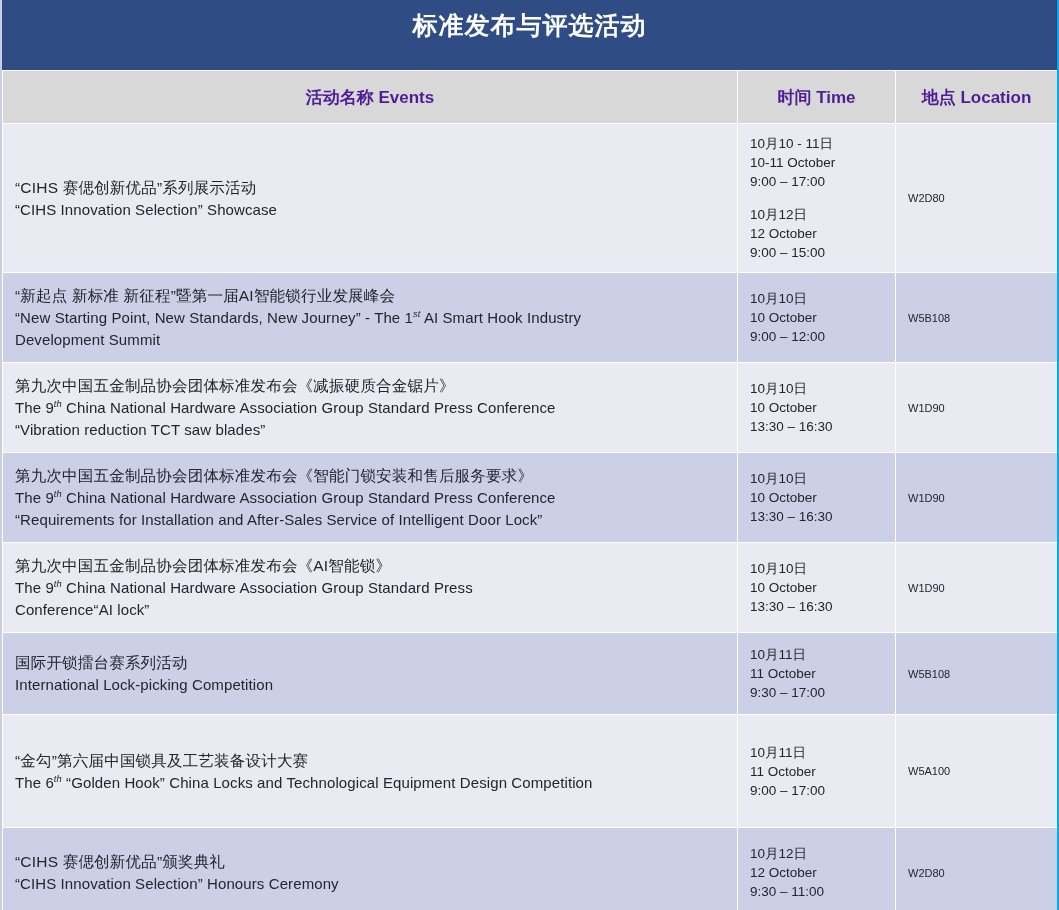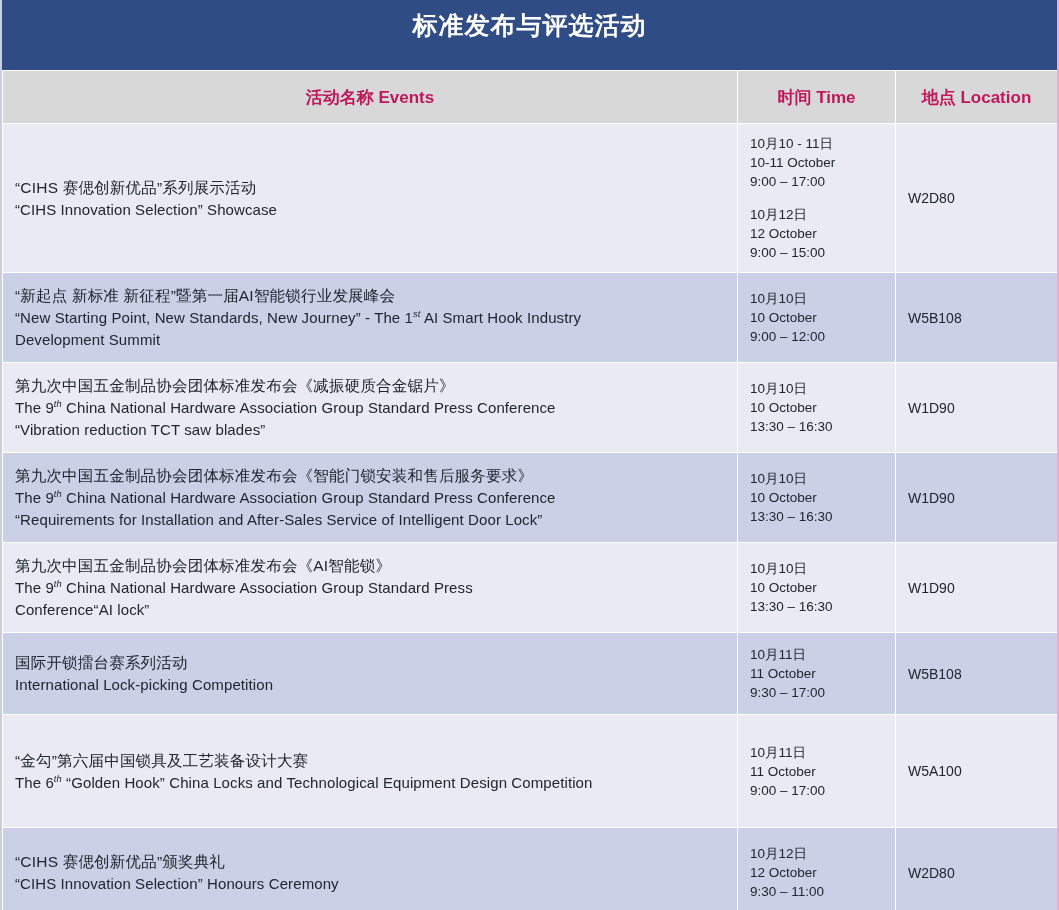--- a/index.html
+++ b/index.html
@@ -13,21 +13,21 @@
     font-family: "Liberation Sans", sans-serif;
     color: #1f2430;
     -webkit-font-smoothing: antialiased;
   }
   .page {
     width: 1059px;
     height: 910px;
     position: relative;
     overflow: hidden;
     border-left: 2px solid #c9cee0;
-    border-right: 2px solid #f9a8d4;
+    border-right: 2px solid #0ea5e9;
     box-sizing: border-box;
   }
   
   .banner {
     background: #2f4d84;
     color: #ffffff;
     text-align: center;
     padding: 10px 0 12px 0;
     height: 70px;
     box-sizing: border-box;
@@ -49,21 +49,21 @@
     border-collapse: collapse;
     width: 1055px;
     table-layout: fixed;
   }
   table.schedule col.c-event { width: 735px; }
   table.schedule col.c-time  { width: 158px; }
   table.schedule col.c-loc   { width: 162px; }
 
   thead th {
     background: #d8d8d8;
-    color: #be185d;
+    color: #4c1d95;
     font-size: 17px;
     font-weight: bold;
     height: 52px;
     border: 1px solid #ffffff;
     text-align: center;
     vertical-align: middle;
     padding: 0 6px;
   }
   tbody td {
     border: 1px solid #ffffff;
@@ -90,21 +90,21 @@
     line-height: 22px;
     letter-spacing: 0.1px;
   }
   td.time {
     font-size: 13.5px;
     line-height: 19px;
   }
   td.time .grp { display: block; }
   td.time .grp + .grp { margin-top: 14px; }
   td.loc {
-    font-size: 14px;
+    font-size: 11px;
   }
   sup { font-size: 0.62em; vertical-align: super; line-height: 0; font-style: italic; }
 </style>
 </head>
 <body>
 
 <div class="page">
 
   <div class="banner">
     <div class="banner-cn">标准发布与评选活动</div>

